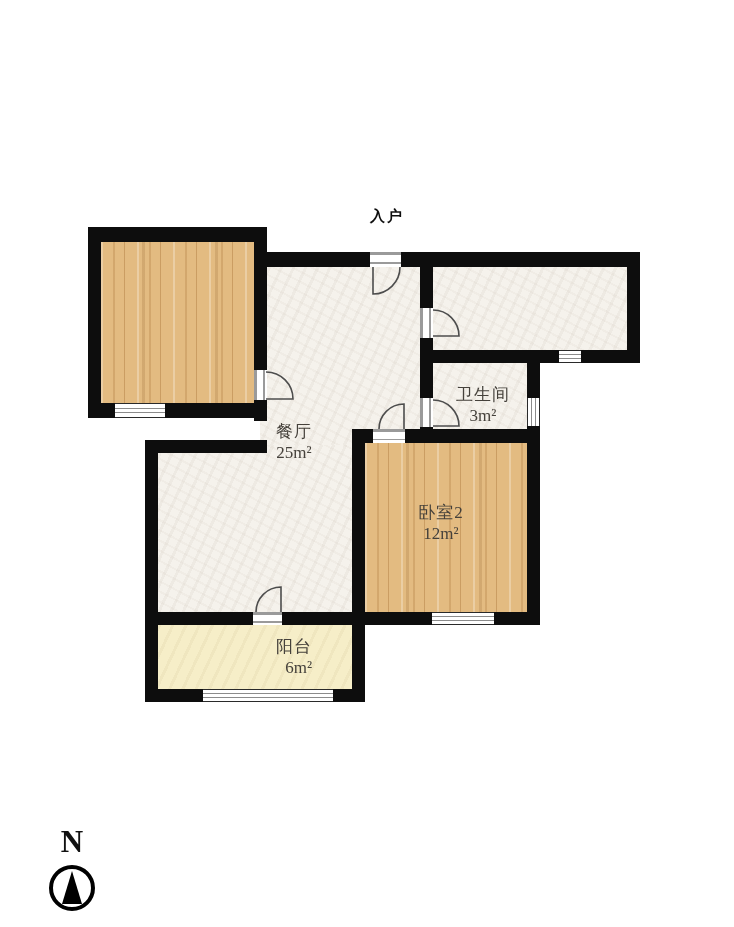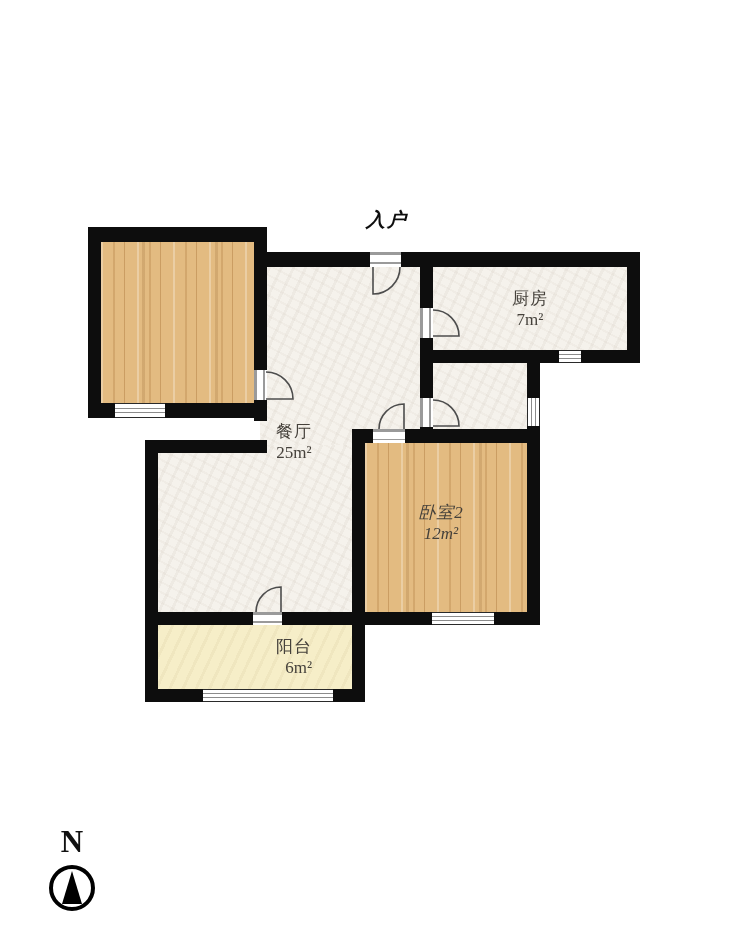--- a/index.html
+++ b/index.html
@@ -71,22 +71,22 @@
   }
   svg.overlay{position:absolute;left:0;top:0;pointer-events:none;}
   .room-label{
     position:absolute;width:120px;text-align:center;
     color:#45413b;line-height:21px;
   }
   .room-label .rn{display:block;font-size:17px;letter-spacing:1px;}
   .room-label .ra{display:block;font-size:17px;}
   .entry-label{
     position:absolute;left:352px;top:207px;width:70px;
-    text-align:center;font-weight:bold;font-size:19px;color:#0d0d0d;
-    font-family:"Liberation Sans","DejaVu Sans",sans-serif;letter-spacing:2px;font-style:italic;
+    text-align:center;font-weight:bold;font-size:15px;color:#0d0d0d;
+    font-family:"Liberation Sans","DejaVu Sans",sans-serif;letter-spacing:2px;
   }
   .compass-n{
     position:absolute;left:46px;top:824px;width:52px;text-align:center;
     font-weight:bold;font-size:31px;color:#111;
     font-family:"Liberation Serif","DejaVu Serif",serif;
   }
   .compass-circle{
     position:absolute;left:49px;top:865px;width:38px;height:38px;
     border:4px solid #000;border-radius:50%;background:#fff;
   }
@@ -173,29 +173,29 @@
       <path d="M 433 426 L 459 426 A 26 26 0 0 0 433 400"></path>
 
       <path d="M 404 429 L 404 404 A 25 25 0 0 0 379 429"></path>
 
       <path d="M 281 612 L 281 587 A 25 25 0 0 0 256 612"></path>
     </g>
   </svg>
 
   <div class="entry-label">入户</div>
 
-  <div class="room-label" style="left:470px;top:288px;">
-    <span class="rn">厨房</span>
-    <span class="ra">7m²</span>
+  <div class="room-label" style="left:423px;top:384px;">
+    <span class="rn">卫生间</span>
+    <span class="ra">3m²</span>
   </div>
   <div class="room-label" style="left:234px;top:421px;">
     <span class="rn">餐厅</span>
     <span class="ra">25m²</span>
   </div>
-  <div class="room-label" style="left:381px;top:502px;font-style:italic;">
+  <div class="room-label" style="left:381px;top:502px;">
     <span class="rn">卧室2</span>
     <span class="ra">12m²</span>
   </div>
   <div class="room-label" style="left:192px;top:636px;text-align:right;">
     <span class="rn">阳台</span>
     <span class="ra">6m²</span>
   </div>
 
   <div class="compass-n">N</div>
   <div class="compass-circle">

